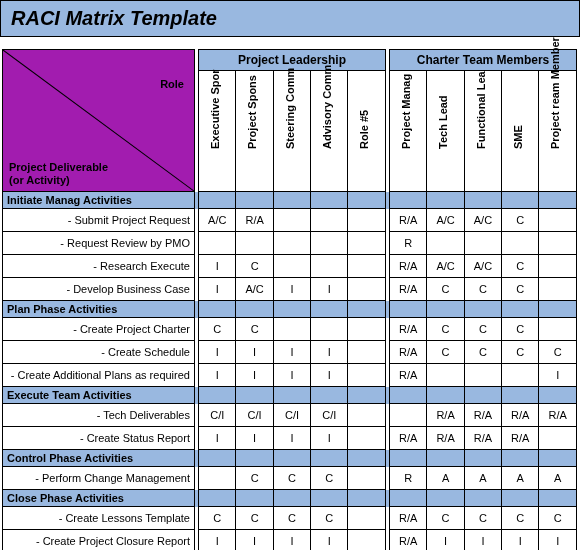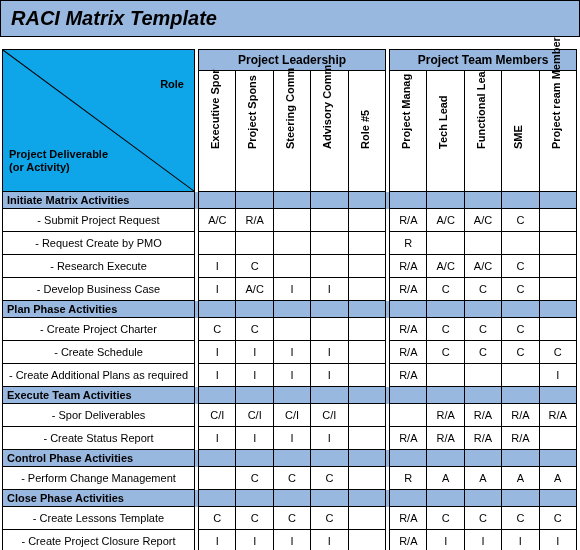--- a/index.html
+++ b/index.html
@@ -53,51 +53,51 @@
     white-space: nowrap;
     font-weight: bold;
     font-size: 11px;
     width: 36px;
     display: block;
     text-align: left;
     position: relative;
     left: -2px;
   }
   .corner {
-    background: #0ea5e9;
+    background: #a21caf;
     position: relative;
     text-align: left;
     font-weight: bold;
     font-size: 11px;
   }
   .corner .diag {
     position: absolute;
     top: 0; left: 0;
     width: 100%; height: 100%;
     pointer-events: none;
   }
   .corner .role-lbl {
     position: absolute;
     top: 28px; right: 10px;
   }
   .corner .deliv-lbl {
     position: absolute;
-    bottom: 17px; left: 6px;
+    bottom: 4px; left: 6px;
     line-height: 1.2;
   }
   .phase-row td {
     background: #99b8e0;
     font-weight: bold;
     text-align: left;
     padding: 2px 4px;
     font-size: 11px;
   }
   .phase-row td.cell { background:#99b8e0; text-align:center;}
   .data-row td.label-cell {
-    text-align: center;
+    text-align: right;
     padding: 2px 4px;
     font-size: 11px;
   }
   .data-row td {
     height: 18px;
     font-size: 11px;
   }
   .gapcell { border-top:none;border-bottom:none;border-left:1px solid #000;border-right:1px solid #000;background:#fff;}
   .gaphdr  { border-top:none;border-bottom:none;border-left:1px solid #000;border-right:1px solid #000;background:#fff;}
 </style>
@@ -127,21 +127,21 @@
   <th rowspan="2" class="corner">
     <svg class="diag" viewBox="0 0 185 140" preserveAspectRatio="none">
             <line x1="0" y1="0" x2="185" y2="140" stroke="#000" stroke-width="1"></line>
           </svg>
     <span class="role-lbl">Role</span>
     <span class="deliv-lbl">Project Deliverable<br>(or Activity)</span>
   </th>
   <th rowspan="2" class="gaphdr"></th>
   <th colspan="5" class="group-header">Project Leadership</th>
   <th rowspan="2" class="gaphdr"></th>
-  <th colspan="5" class="group-header">Project Team Members</th>
+  <th colspan="5" class="group-header">Charter Team Members</th>
 </tr>
 <tr>
   <th class="role-header">
           <span class="rot">Executive Spor</span>
         </th>
   <th class="role-header">
           <span class="rot">Project Spons</span>
         </th>
   <th class="role-header">
           <span class="rot">Steering Comm</span>
@@ -165,21 +165,21 @@
           <span class="rot">SME</span>
         </th>
   <th class="role-header">
           <span class="rot">Project ream
 Member</span>
         </th>
 </tr>
 </thead>
 <tbody id="tbody">
       <tr class="phase-row">
-        <td class="label-cell">Initiate Matrix Activities</td>
+        <td class="label-cell">Initiate Manag Activities</td>
         <td class="gapcell" style="background: rgb(153, 184, 224);"></td>
         <td class="cell"></td>
         <td class="cell"></td>
         <td class="cell"></td>
         <td class="cell"></td>
         <td class="cell"></td>
         <td class="gapcell" style="background: rgb(153, 184, 224);"></td>
         <td class="cell"></td>
         <td class="cell"></td>
         <td class="cell"></td>
@@ -195,21 +195,21 @@
         <td></td>
         <td></td>
         <td class="gapcell"></td>
         <td>R/A</td>
         <td>A/C</td>
         <td>A/C</td>
         <td>C</td>
         <td></td>
       </tr>
       <tr class="data-row">
-        <td class="label-cell"> - Request Create by PMO</td>
+        <td class="label-cell"> - Request Review by PMO</td>
         <td class="gapcell"></td>
         <td></td>
         <td></td>
         <td></td>
         <td></td>
         <td></td>
         <td class="gapcell"></td>
         <td>R</td>
         <td></td>
         <td></td>
@@ -315,21 +315,21 @@
         <td class="cell"></td>
         <td class="cell"></td>
         <td class="gapcell" style="background: rgb(153, 184, 224);"></td>
         <td class="cell"></td>
         <td class="cell"></td>
         <td class="cell"></td>
         <td class="cell"></td>
         <td class="cell"></td>
       </tr>
       <tr class="data-row">
-        <td class="label-cell"> - Spor Deliverables</td>
+        <td class="label-cell"> - Tech Deliverables</td>
         <td class="gapcell"></td>
         <td>C/I</td>
         <td>C/I</td>
         <td>C/I</td>
         <td>C/I</td>
         <td></td>
         <td class="gapcell"></td>
         <td></td>
         <td>R/A</td>
         <td>R/A</td>

